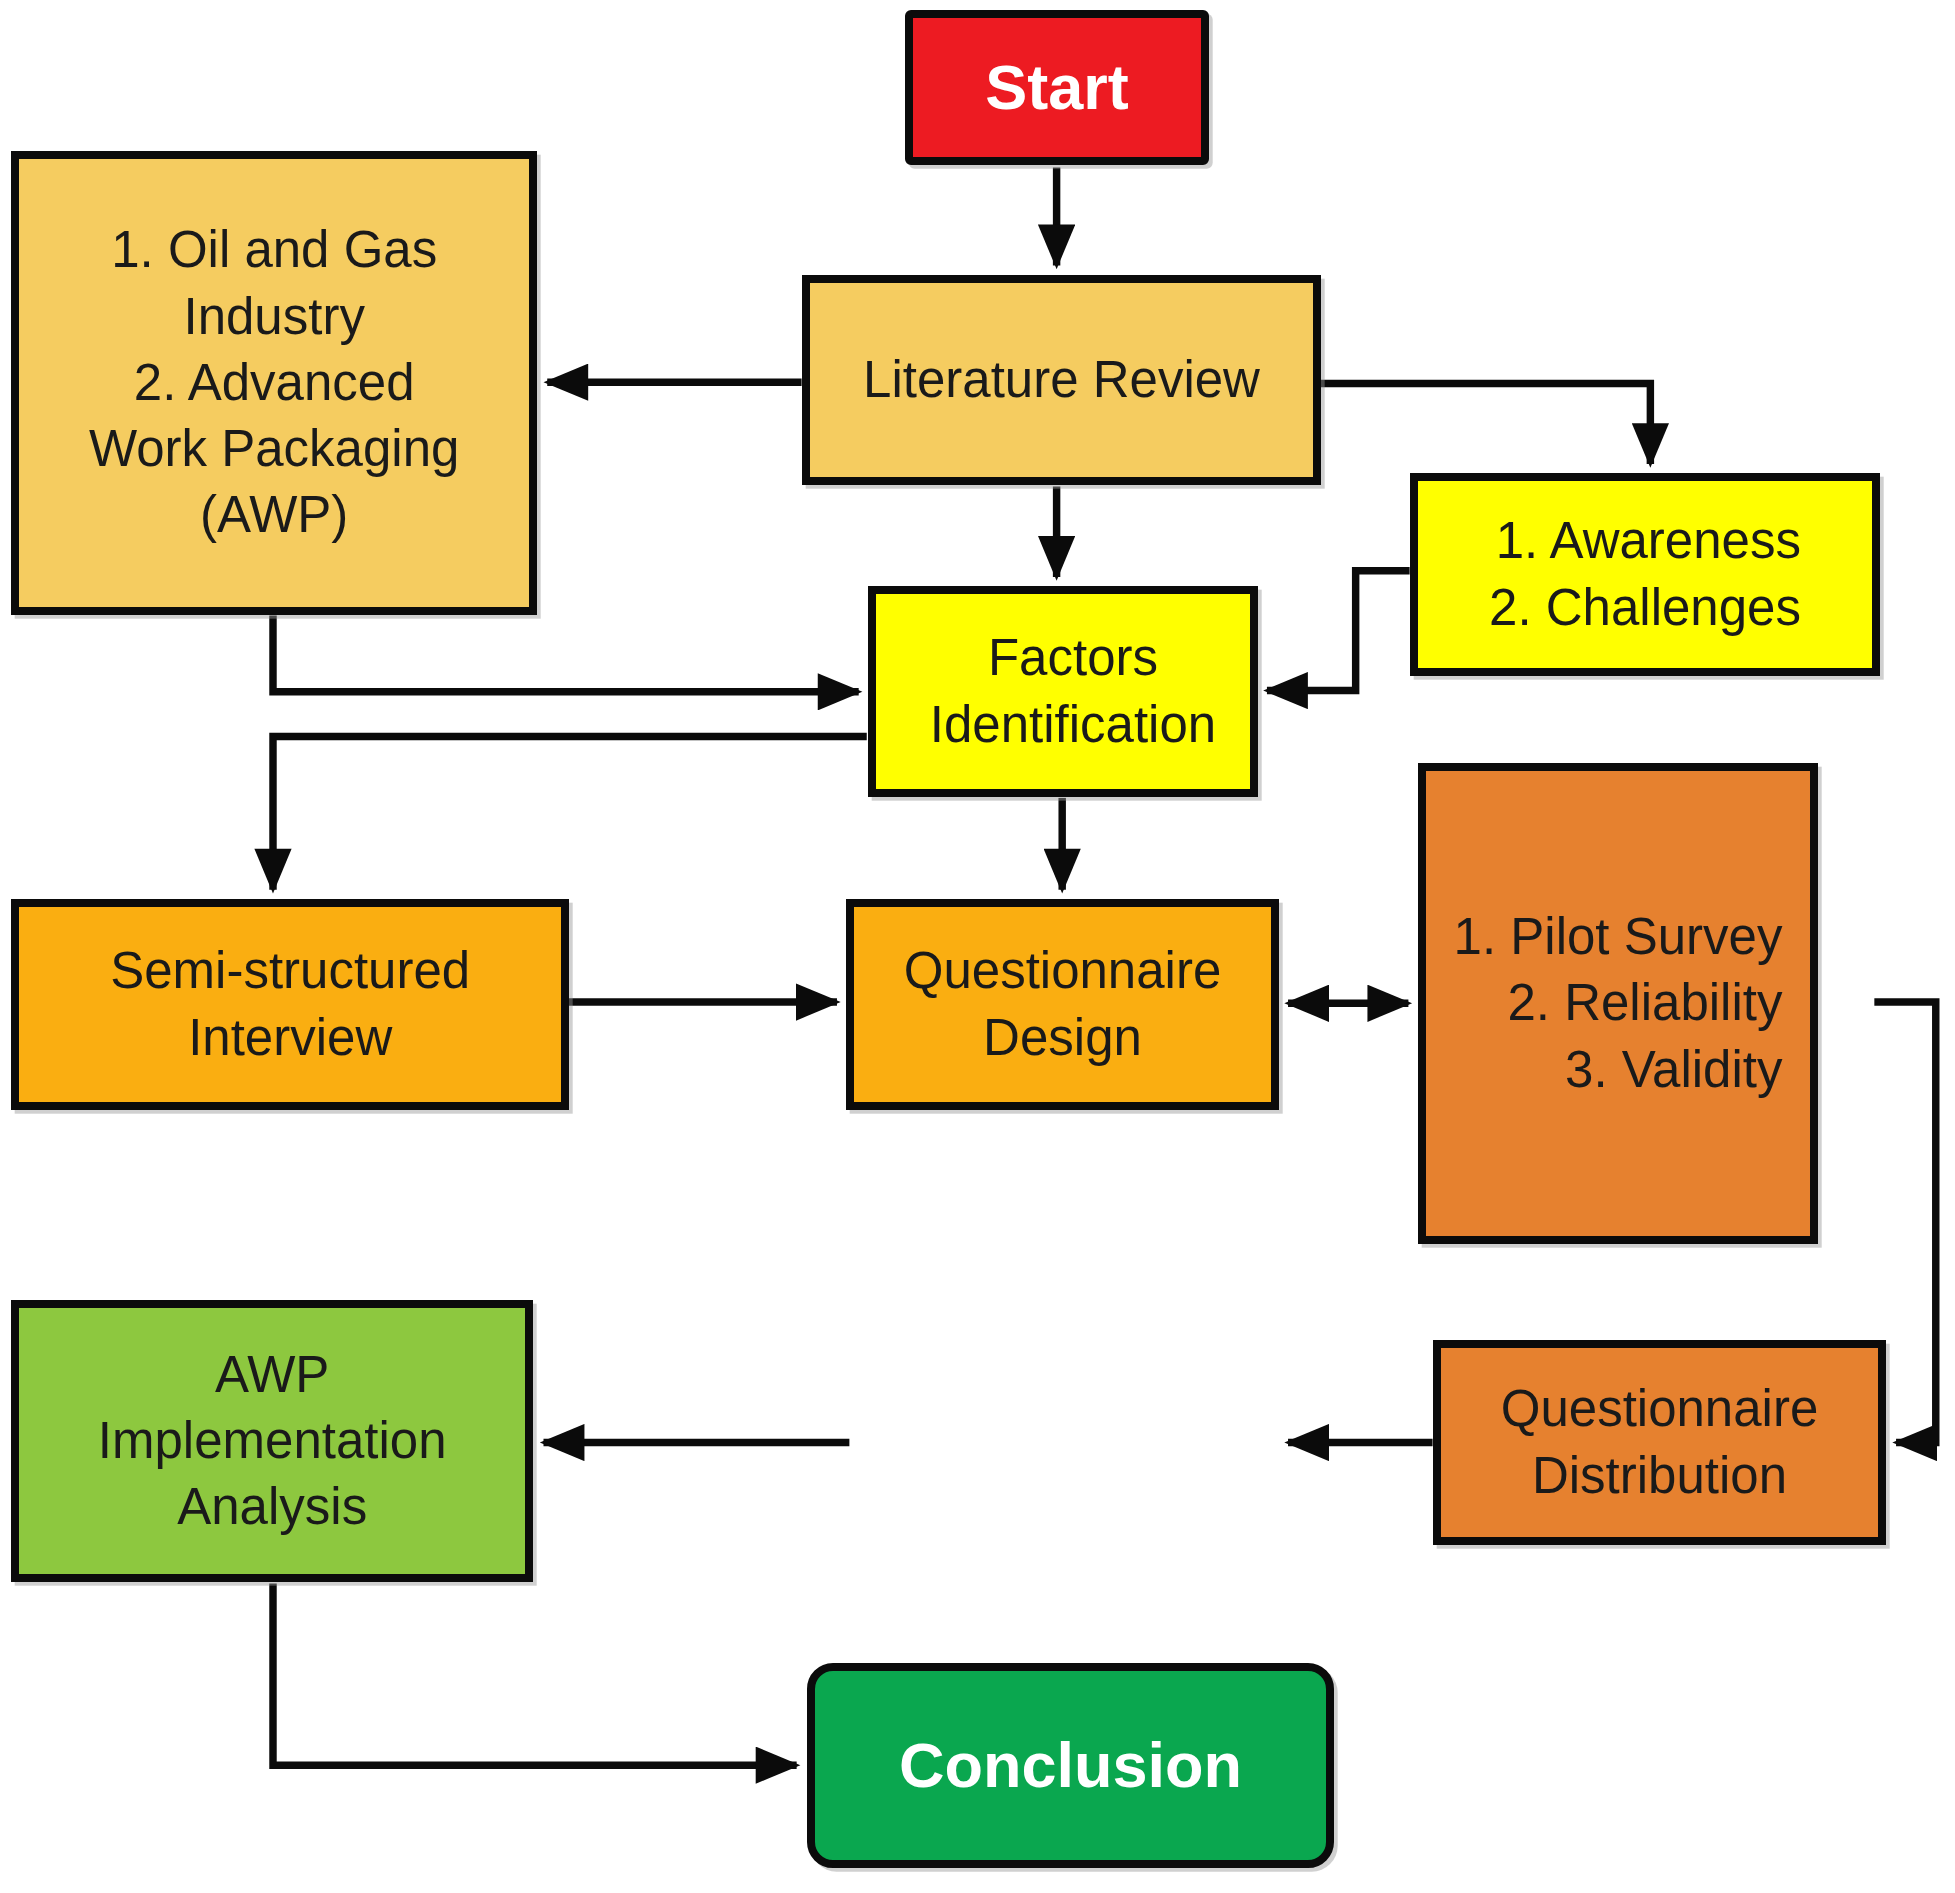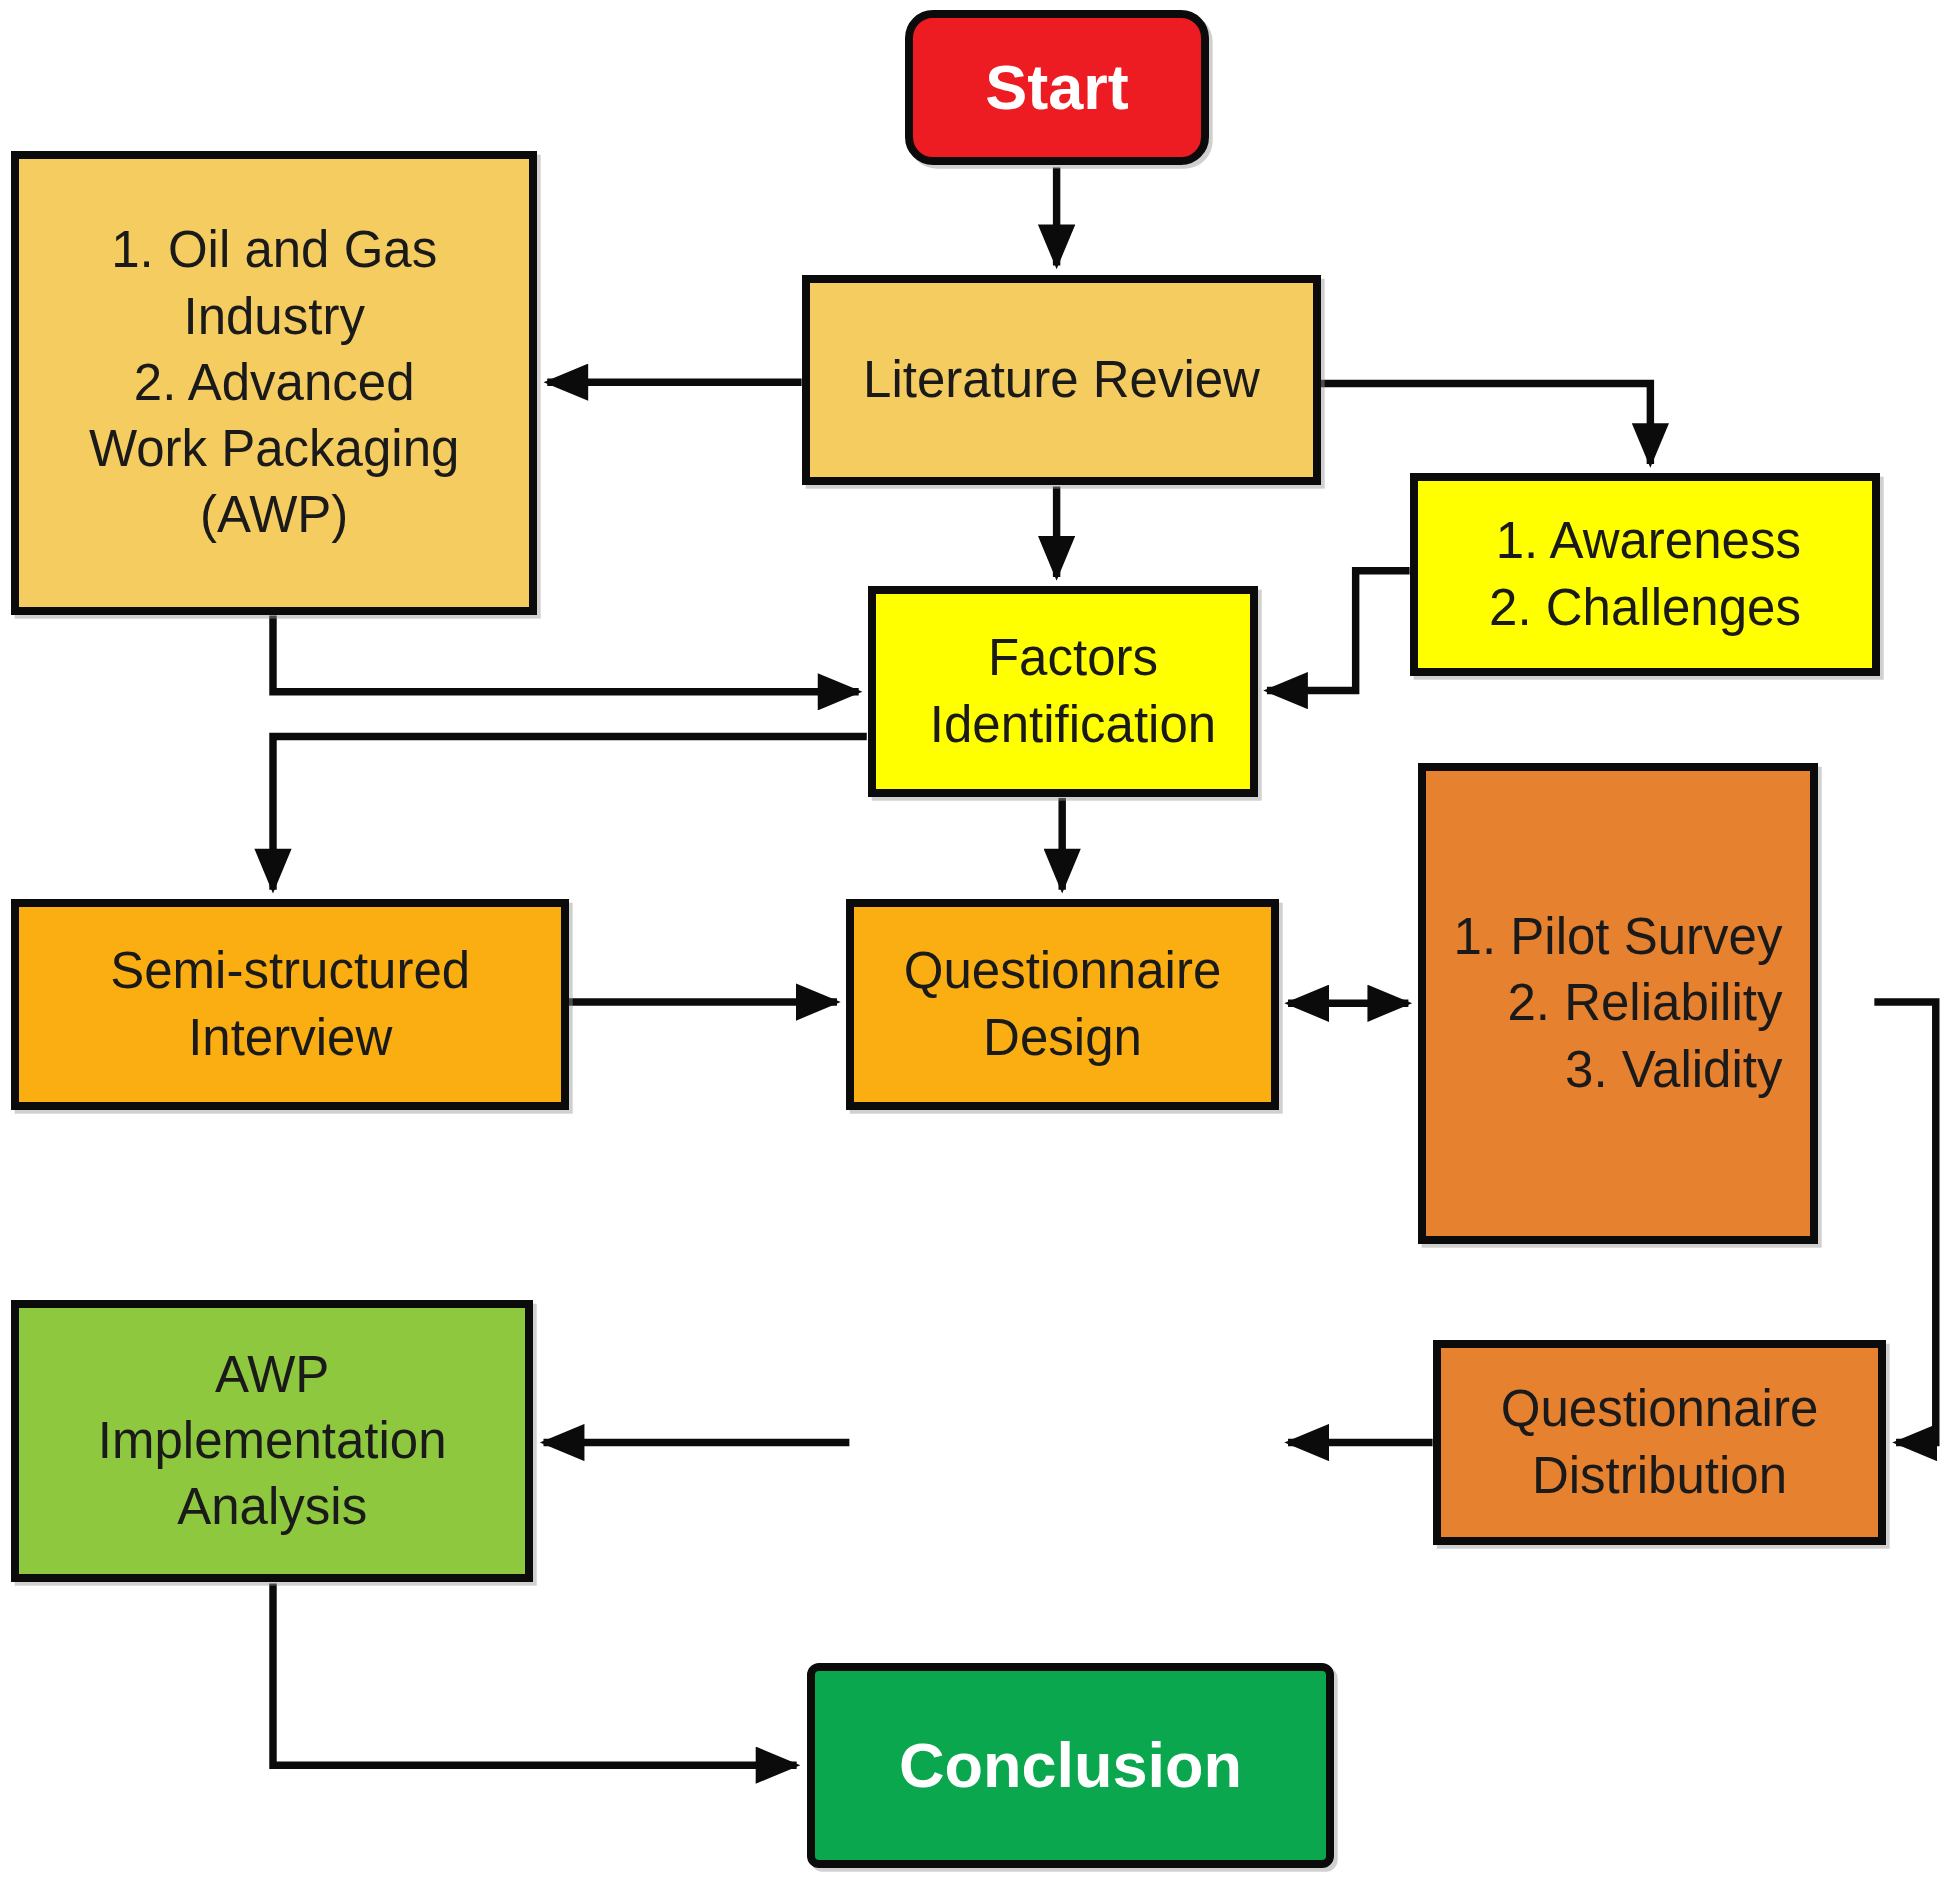--- a/index.html
+++ b/index.html
@@ -36,23 +36,23 @@
   }
   .node .lbl {
     white-space: pre-line;
     text-align: center;
     padding: 0 11.2px;
   }
   .node .lbl.left { text-align: right; }
   .node.terminal {
     font-weight: bold;
     font-size: 63px;
-    border-radius: 28px;
+    border-radius: 6px;
   }
-  .node.terminal.end { border-radius: 12px; }
+  .node.terminal.end { border-radius: 26px; }
 </style>
 </head>
 <body>
 
 <div class="canvas">
 
   <svg class="edges" viewBox="0 0 3151 3051" xmlns="http://www.w3.org/2000/svg">
     <defs>
       <marker id="ah" viewBox="0 0 12 10" refX="11" refY="5" markerUnits="userSpaceOnUse" markerWidth="74" markerHeight="60" orient="auto-start-reverse">
         <path d="M0 0 L12 5 L0 10 Z" fill="#0b0b0b"></path>

